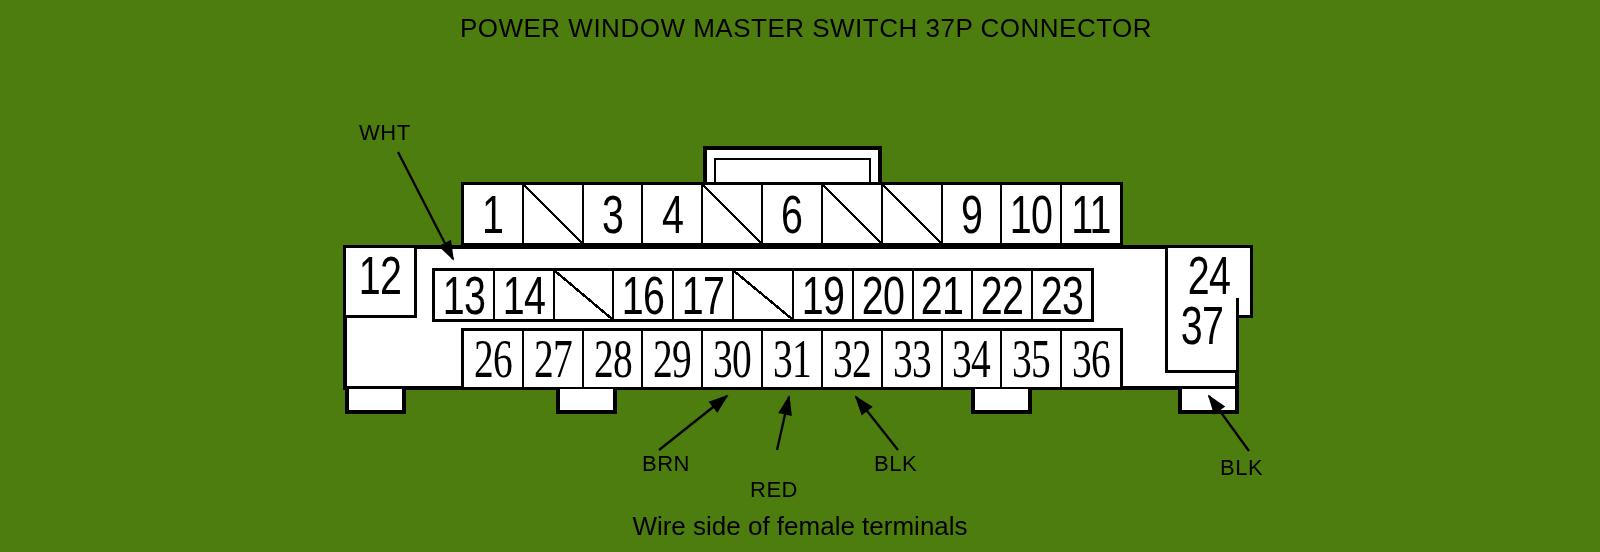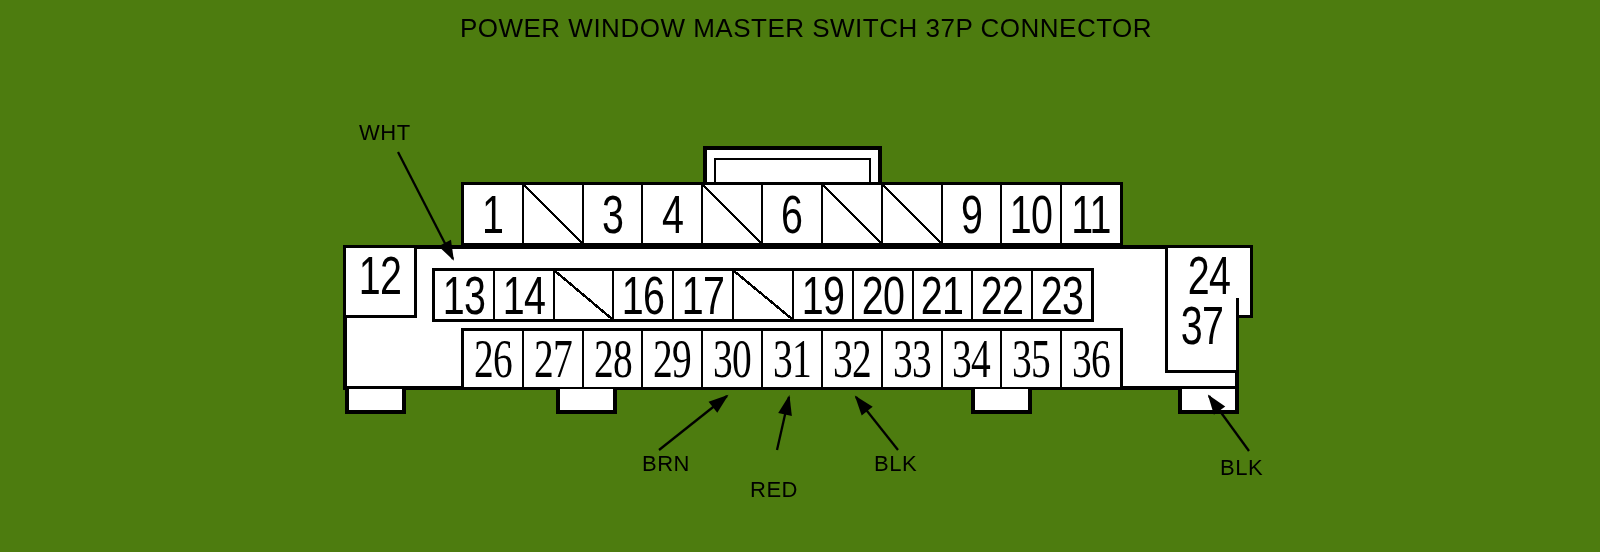--- a/index.html
+++ b/index.html
@@ -220,14 +220,15 @@
         <path d="M1,1 L21,8 L1,15 Z" fill="#000"></path>
       </marker>
     </defs>
     <line x1="398" y1="152" x2="453" y2="259" stroke="#000" stroke-width="2.3" marker-end="url(#ah)"></line>
     <line x1="659" y1="450" x2="727" y2="396" stroke="#000" stroke-width="2.3" marker-end="url(#ah)"></line>
     <line x1="777" y1="450" x2="789" y2="397" stroke="#000" stroke-width="2.3" marker-end="url(#ah)"></line>
     <line x1="898" y1="450" x2="856" y2="397" stroke="#000" stroke-width="2.3" marker-end="url(#ah)"></line>
     <line x1="1249" y1="451" x2="1209" y2="396" stroke="#000" stroke-width="2.3" marker-end="url(#ah)"></line>
   </svg>
 
+  <div class="caption">Wire side of female terminals</div>
 
 </div>
 
 </body></html>

